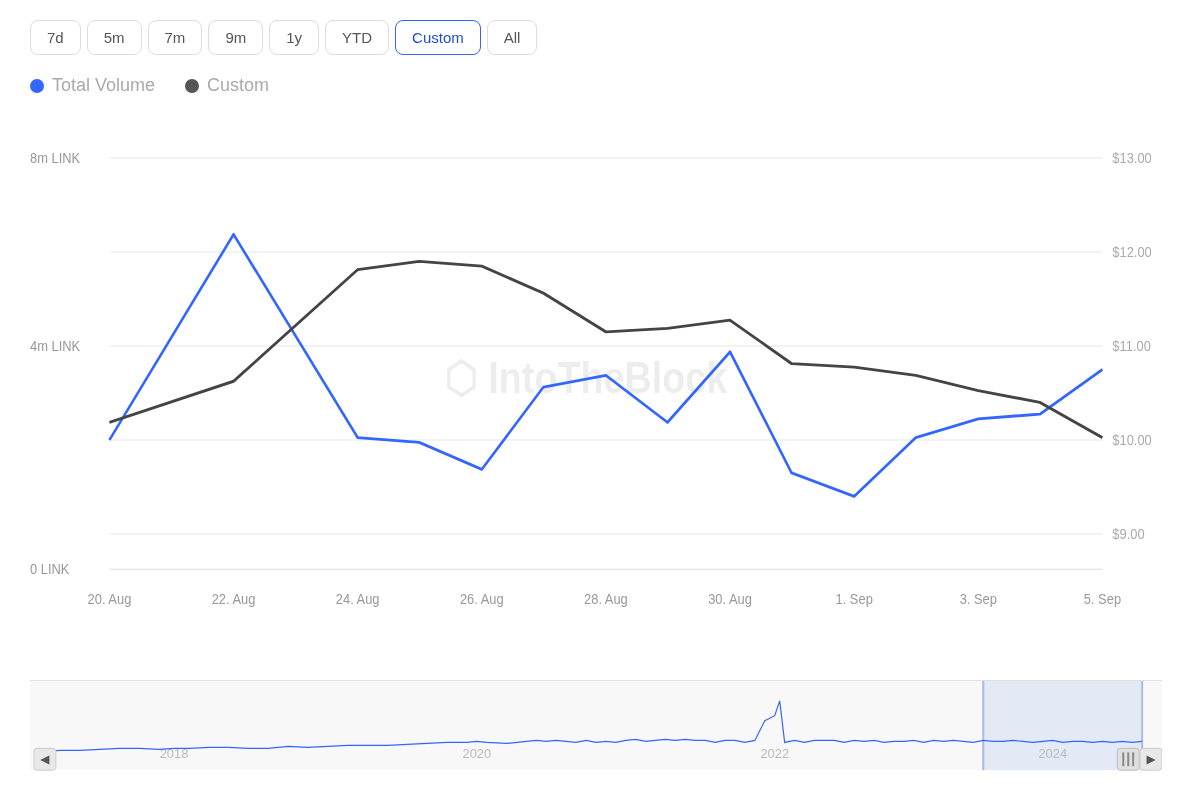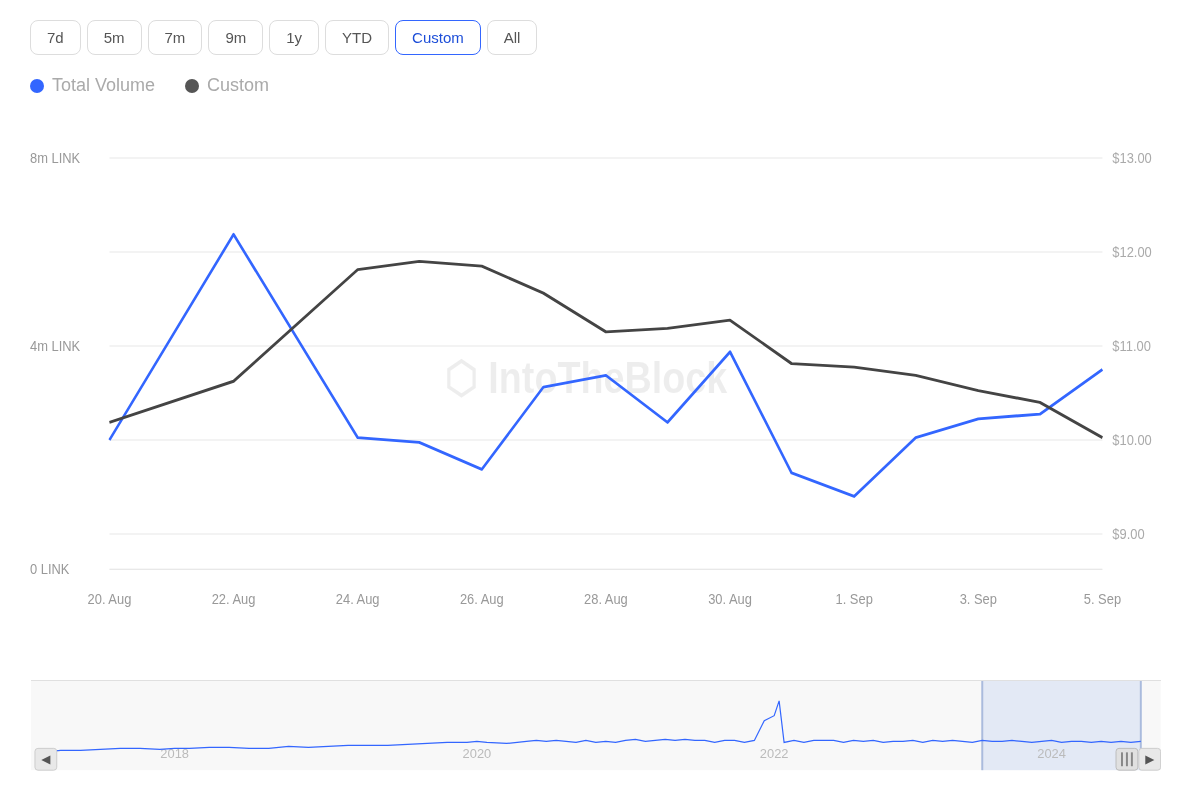--- a/index.html
+++ b/index.html
@@ -62,21 +62,20 @@
       font-size: 18px;
       font-weight: 500;
       color: #aaa;
     }
 
     
     .chart-wrapper {
       flex: 1;
       display: flex;
       flex-direction: column;
-      align-items: center;
     }
 
     .main-chart-area {
       flex: 1;
       position: relative;
     }
 
     .main-chart-svg {
       width: 100%;
       height: 100%;

